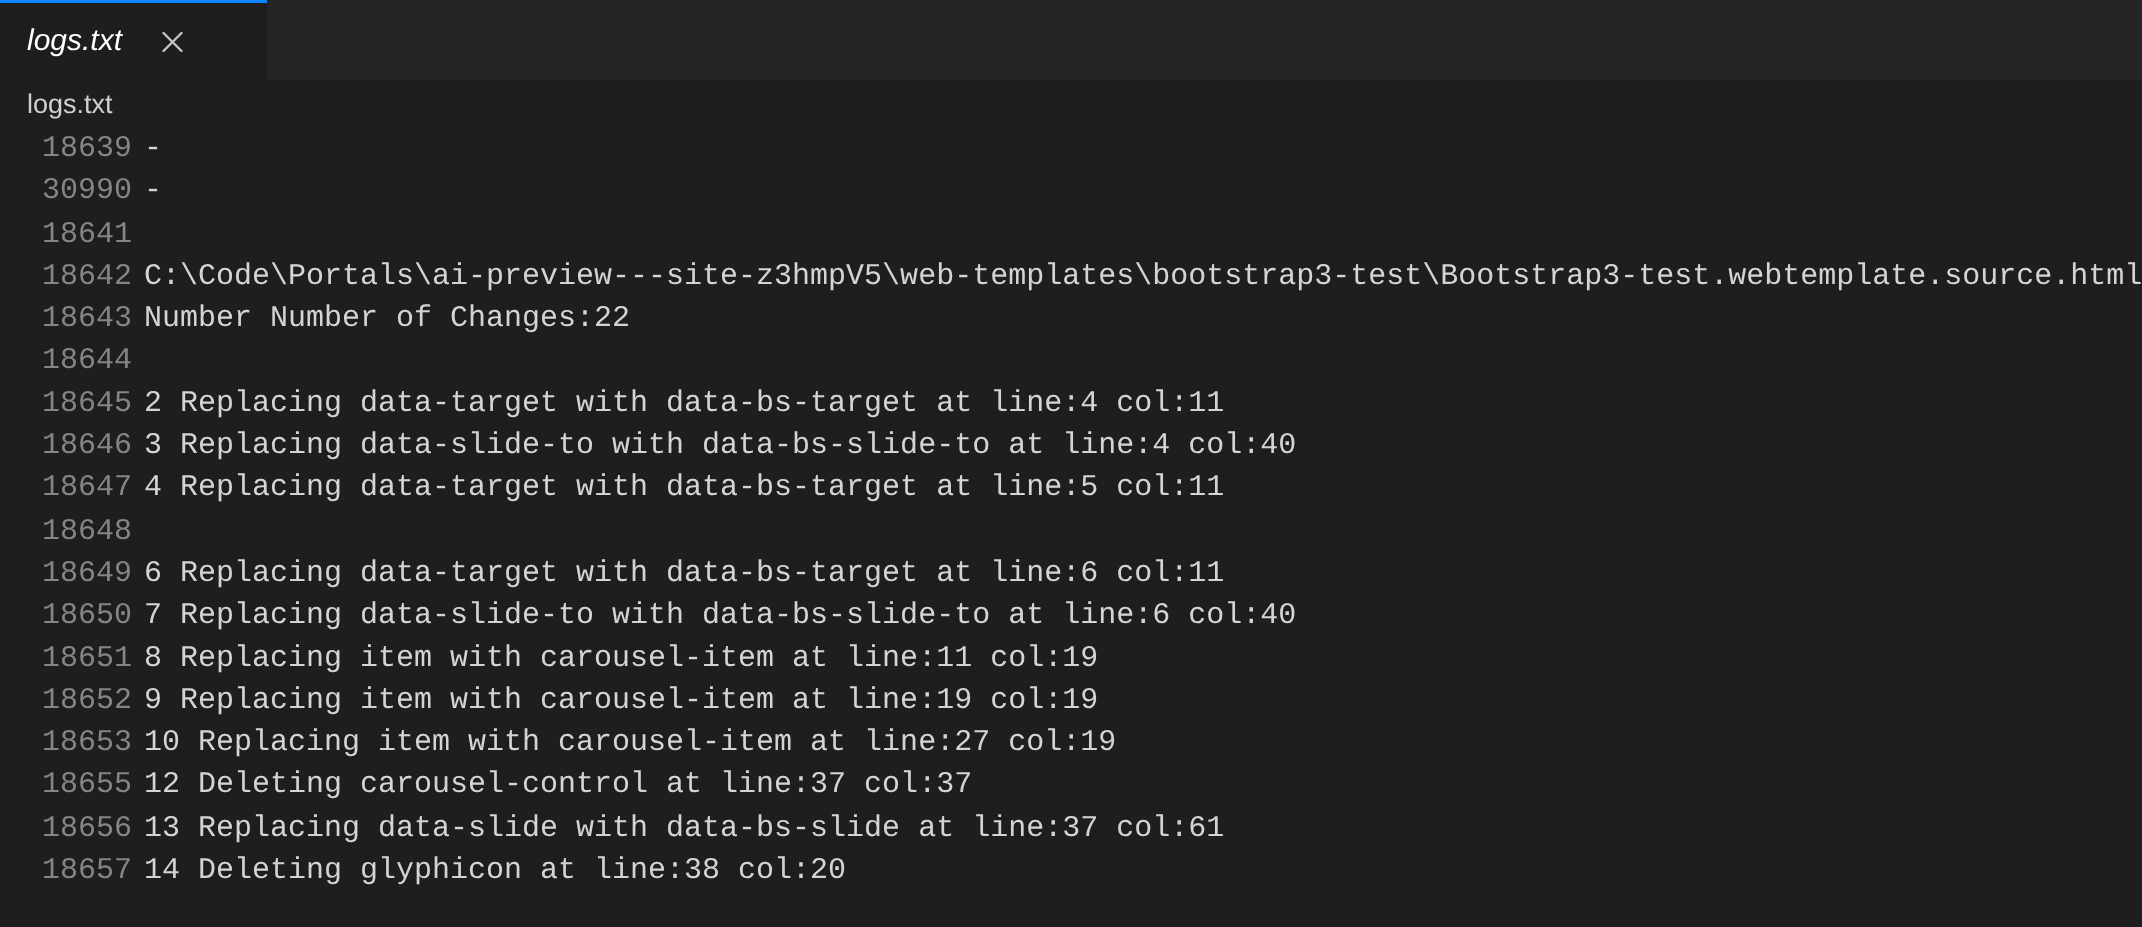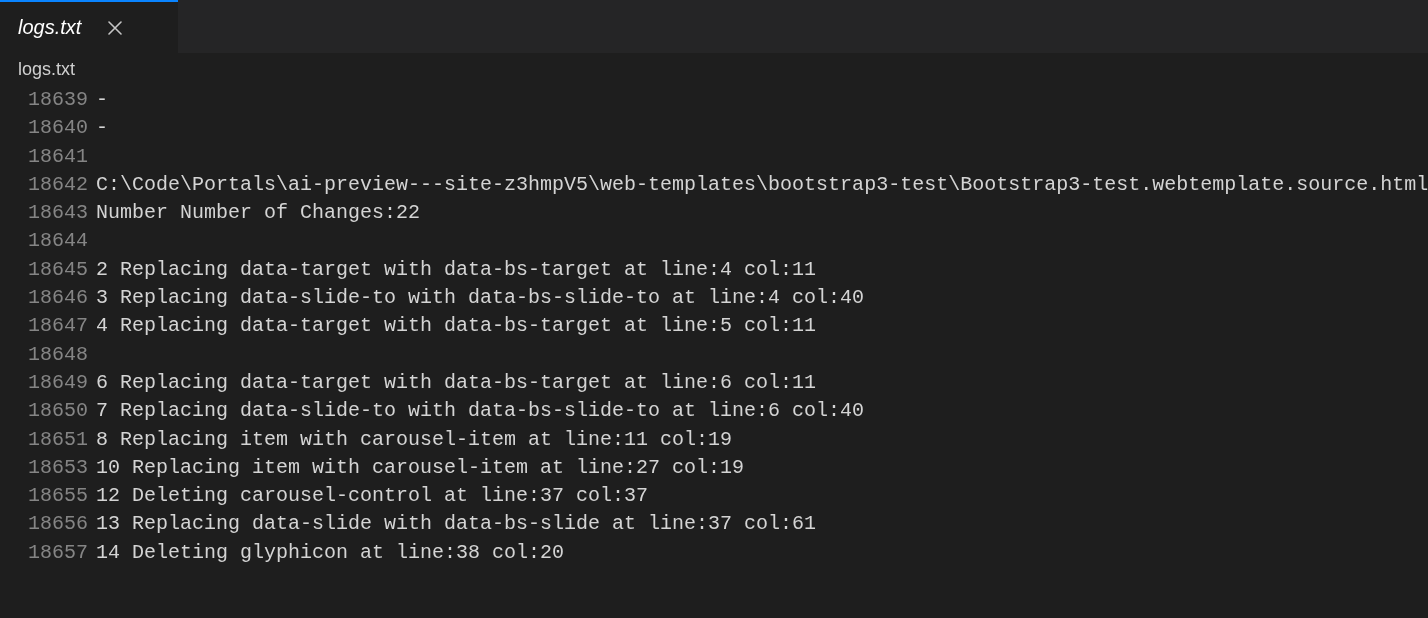--- a/index.html
+++ b/index.html
@@ -83,29 +83,30 @@
     </span>
   </div>
 </div>
 
 <div class="breadcrumb">
   <span>logs.txt</span>
 </div>
 
 <div class="editor" id="editor">
     <div class="row"><div class="gutter">18639</div><div class="content">-</div></div>
-    <div class="row"><div class="gutter">18640</div><div class="content">-</div></div>
+    <div class="row"><div class="gutter">30990</div><div class="content">-</div></div>
     <div class="row"><div class="gutter">18641</div><div class="content"></div></div>
     <div class="row"><div class="gutter">18642</div><div class="content">C:\Code\Portals\ai-preview---site-z3hmpV5\web-templates\bootstrap3-test\Bootstrap3-test.webtemplate.source.html</div></div>
     <div class="row"><div class="gutter">18643</div><div class="content">Number Number of Changes:22</div></div>
     <div class="row"><div class="gutter">18644</div></div>
     <div class="row"><div class="gutter">18645</div><div class="content">2 Replacing data-target with data-bs-target at line:4 col:11</div></div>
     <div class="row"><div class="gutter">18646</div><div class="content">3 Replacing data-slide-to with data-bs-slide-to at line:4 col:40</div></div>
     <div class="row"><div class="gutter">18647</div><div class="content">4 Replacing data-target with data-bs-target at line:5 col:11</div></div>
     <div class="row"><div class="gutter">18648</div></div>
     <div class="row"><div class="gutter">18649</div><div class="content">6 Replacing data-target with data-bs-target at line:6 col:11</div></div>
     <div class="row"><div class="gutter">18650</div><div class="content">7 Replacing data-slide-to with data-bs-slide-to at line:6 col:40</div></div>
     <div class="row"><div class="gutter">18651</div><div class="content">8 Replacing item with carousel-item at line:11 col:19</div></div>
+    <div class="row"><div class="gutter">18652</div><div class="content">9 Replacing item with carousel-item at line:19 col:19</div></div>
     <div class="row"><div class="gutter">18653</div><div class="content">10 Replacing item with carousel-item at line:27 col:19</div></div>
     <div class="row"><div class="gutter">18655</div><div class="content">12 Deleting carousel-control at line:37 col:37</div></div>
     <div class="row"><div class="gutter">18656</div><div class="content">13 Replacing data-slide with data-bs-slide at line:37 col:61</div></div>
     <div class="row"><div class="gutter">18657</div><div class="content">14 Deleting glyphicon at line:38 col:20</div></div>
   </div>
 
 </body></html>

